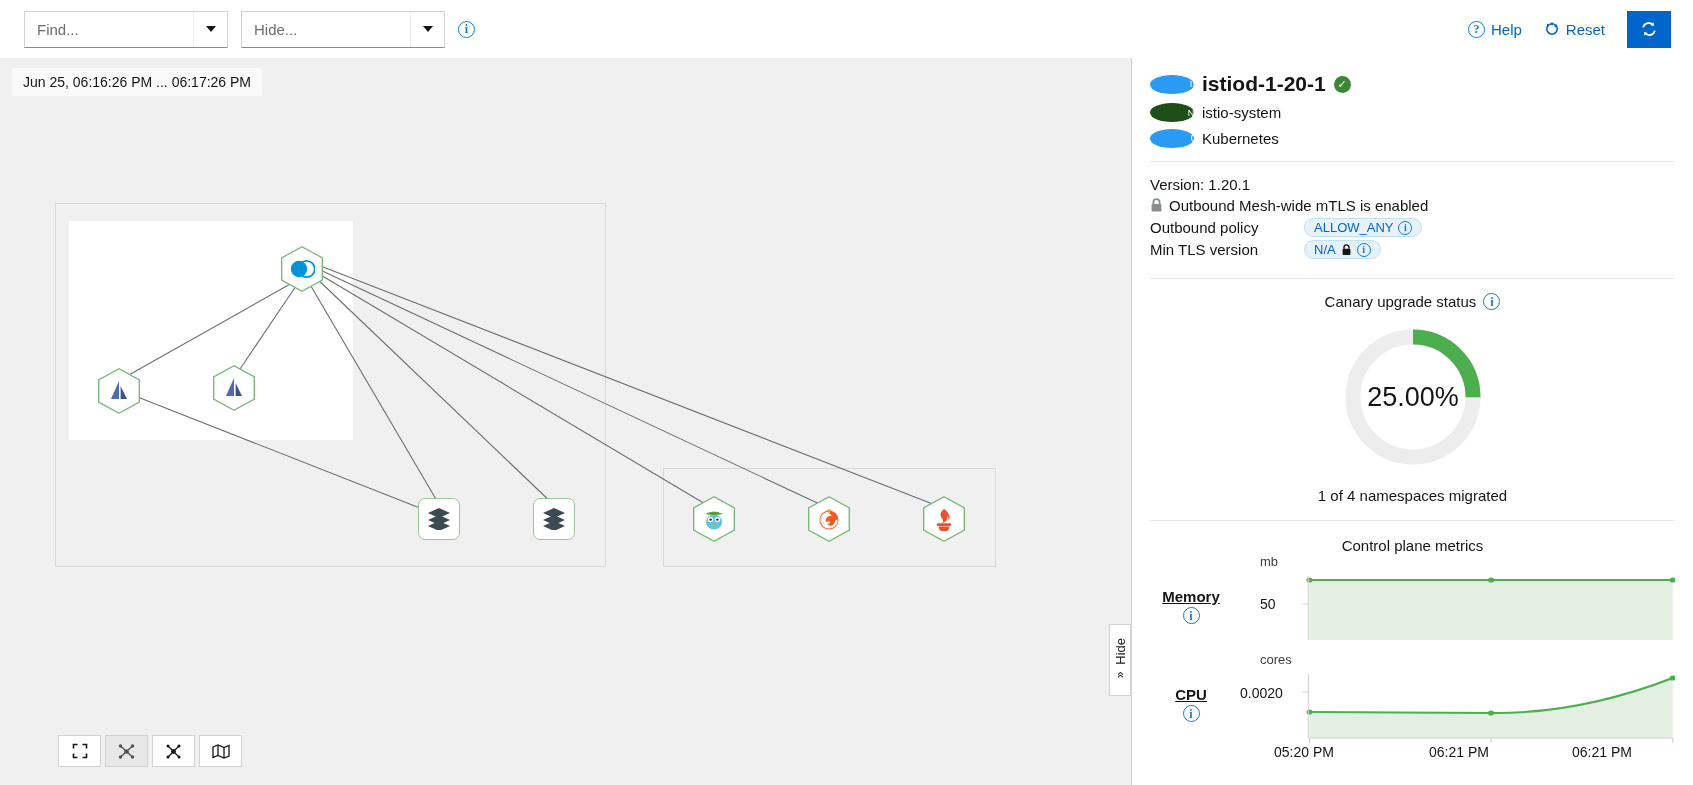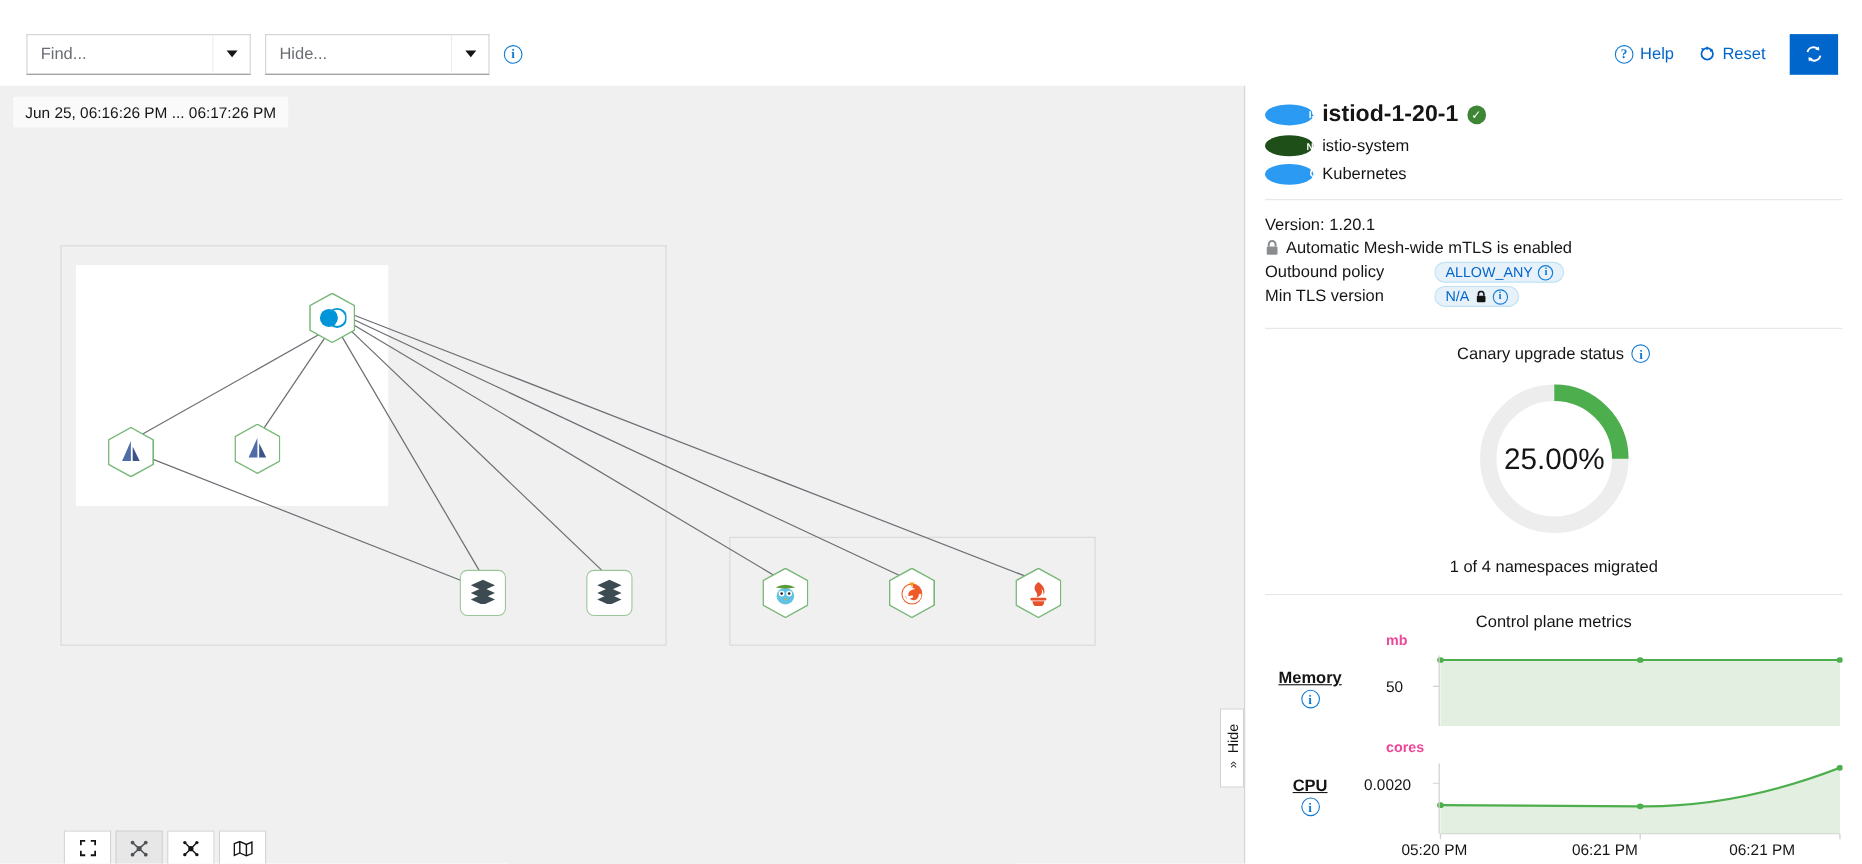--- a/index.html
+++ b/index.html
@@ -5,21 +5,21 @@
   * { box-sizing: border-box; }
   html, body {
     margin: 0; padding: 0;
     width: 1693px; height: 785px;
     overflow: hidden;
     background: #fff;
     font-family: "Liberation Sans", sans-serif;
     font-size: 15px;
     color: #151515;
   }
-  #app { position: relative; width: 1693px; height: 607px; margin-top: 20px; }
+  #app { position: relative; width: 1693px; height: 607px; }
 
   
   .toolbar {
     position: absolute; top: 0; left: 0; width: 1693px; height: 58px;
     background: #fff; display: flex; align-items: center;
   }
   .tb-left { display: flex; align-items: center; padding-left: 24px; gap: 13px; }
   .select-box {
     display: flex; align-items: stretch; height: 37px;
     border: 1px solid #d2d2d2; border-bottom: 1px solid #8a8d90;
@@ -127,21 +127,21 @@
   .side-panel {
     position: absolute; top: 58px; right: 0; width: 562px; height: 727px;
     background: #fff; border-left: 1px solid #d2d2d2; overflow: hidden;
   }
   .sp-inner { padding: 0 18px 0 18px; }
   .sp-header { padding-top: 14px; padding-bottom: 13px; }
   .title-row { display: flex; align-items: center; gap: 8px; }
   .badge {
     width: 19px; height: 19px; border-radius: 50%;
     display: inline-flex; align-items: center; justify-content: center;
-    font-size: 10px; font-weight: bold; color: #fff; flex: none; padding-left: 44px;
+    font-size: 10px; font-weight: normal; color: #fff; flex: none; padding-left: 44px;
   }
   .badge.is { background: #2b9af3; font-size: 9px; }
   .badge.ns { background: #1e4f18; font-size: 9px; }
   .badge.c  { background: #2b9af3; font-size: 10px; }
   .sp-title { font-size: 21px; font-weight: bold; color: #151515; }
   .ok-check {
     width: 17px; height: 17px; border-radius: 50%; background: #3e8635;
     display: inline-flex; align-items: center; justify-content: center;
     color: #fff; font-size: 11px; flex: none;
   }
@@ -165,21 +165,21 @@
   .donut-wrap { display: flex; justify-content: center; margin-top: 11px; }
   .donut-caption { text-align: center; font-size: 15px; margin-top: 14px; }
 
   .metrics-title { text-align: center; font-size: 15px; margin: 16px 0 4px 0; }
   .metric-row { display: flex; align-items: stretch; }
   .metric-label {
     width: 92px; padding-top: 30px; text-align: right; padding-right: 10px;
     display: flex; flex-direction: column; align-items: center; gap: 2px;
   }
   .metric-label .ml-name { font-size: 15px; font-weight: bold; text-decoration: underline; }
-  .unit-text { font-size: 13px; color: #ec4899; font-weight: bold; }
+  .unit-text { font-size: 13px; color: #404040; }
   .ytick { font-size: 14px; color: #151515; }
 </style>
 </head>
 <body>
 
 <div id="app">
 
   <div class="toolbar">
     <div class="tb-left">
       <div class="select-box">
@@ -431,21 +431,21 @@
 
       <div class="sp-divider"></div>
 
       <div class="sp-section">
         <div class="kv-line">Version: 1.20.1</div>
         <div class="kv-line">
           <svg width="13" height="15" viewBox="0 0 13 15">
             <path d="M3.4 6 V4.2 a3.1 3.1 0 0 1 6.2 0 V6" fill="none" stroke="#8a8d90" stroke-width="1.8"></path>
             <rect x="1.6" y="6" width="9.8" height="7.6" rx="1.2" fill="#8a8d90"></rect>
           </svg>
-          <span>Automatic Mesh-wide mTLS is enabled</span>
+          <span>Outbound Mesh-wide mTLS is enabled</span>
         </div>
         <div class="kv-row">
           <span class="kv-key">Outbound policy</span>
           <span class="pill">
             <span>ALLOW_ANY</span>
             <span class="info-icon-blue" style="width:14px;height:14px;font-size:10px;">i</span>
           </span>
         </div>
         <div class="kv-row">
           <span class="kv-key">Min TLS version</span>

